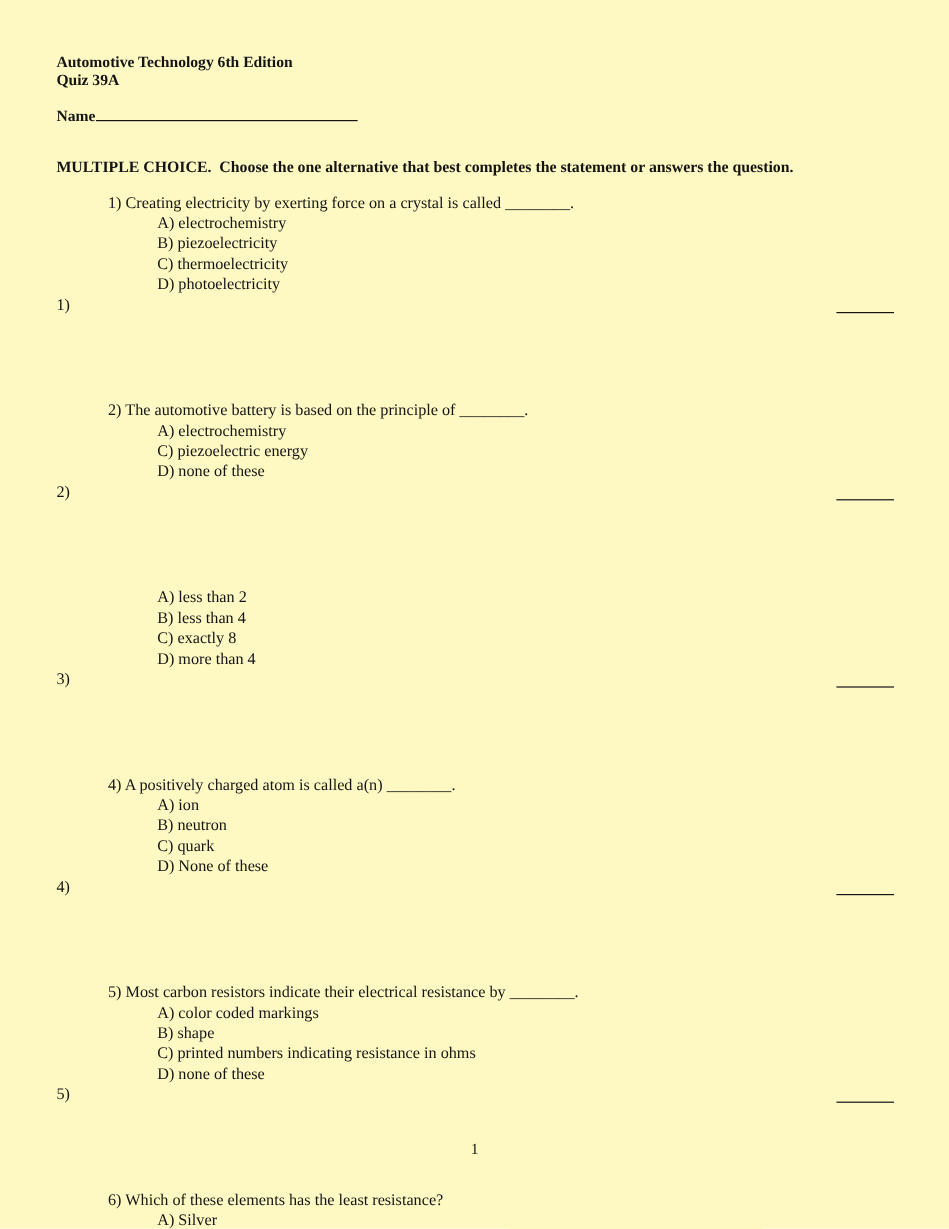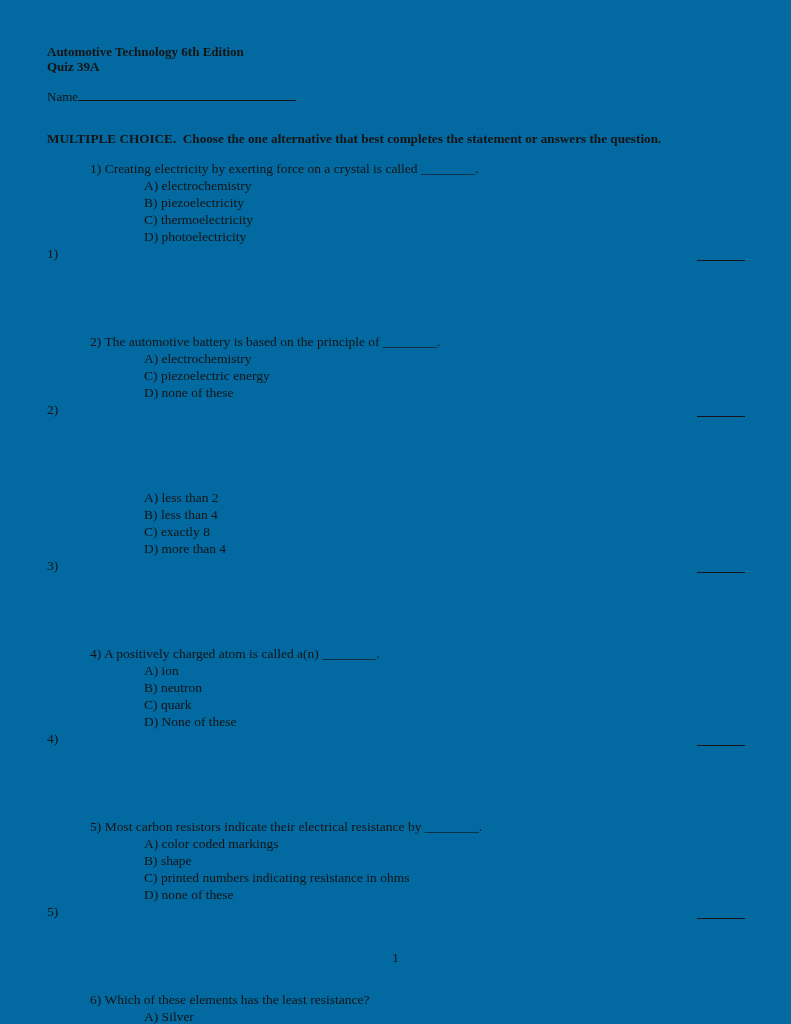--- a/index.html
+++ b/index.html
@@ -1,50 +1,50 @@
 <!DOCTYPE html>
 <html><head>
 <meta charset="utf-8">
 <style>
   * { margin:0; padding:0; box-sizing:border-box; }
   html,body { background:#ffffff; }
   .page {
     position:relative;
     width:791px; height:1024px;
     margin:0 auto;
-    background:#0369a1;
+    background:#fef9c3;
     color:#141414;
     font-family:"Liberation Serif","DejaVu Serif",serif;
     font-size:13.5px;
     line-height:17px;
     overflow:hidden;
     padding:44px 46px 0 47px;
   }
   .hdr-line { font-weight:bold; font-size:13px; line-height:15px; }
-  .name-row { margin-top:14px; font-weight:normal; font-size:13px; line-height:15px; white-space:nowrap; }
+  .name-row { margin-top:14px; font-weight:bold; font-size:13px; line-height:15px; white-space:nowrap; }
   .name-line {
     display:inline-block;
     width:218px; height:13px;
     border-bottom:1.3px solid #141414;
     vertical-align:baseline;
   }
   .instructions {
     margin-top:27px;
     font-weight:bold;
     font-size:13.2px;
     line-height:16px;
     white-space:pre-wrap;
   }
   .questions { margin-top:13px; }
   .q-row { display:flex; margin-bottom:18px;flex-direction:column; }
   .q-main { flex:1 1 auto; padding-left:43px; padding-right:10px; }
   .q-line { }
   .q-num { display:inline; }
   .q-text { display:inline; }
-  .q-options { margin-left:54px; }
+  .q-options { margin-left:41px; }
   .q-option { line-height:17px; }
   .q-ans {
     flex:0 0 70px;
     display:flex;
     align-items:flex-start;
     justify-content:space-between;
   }
   .a-blank {
     display:inline-block;
     width:48px; height:16px;

